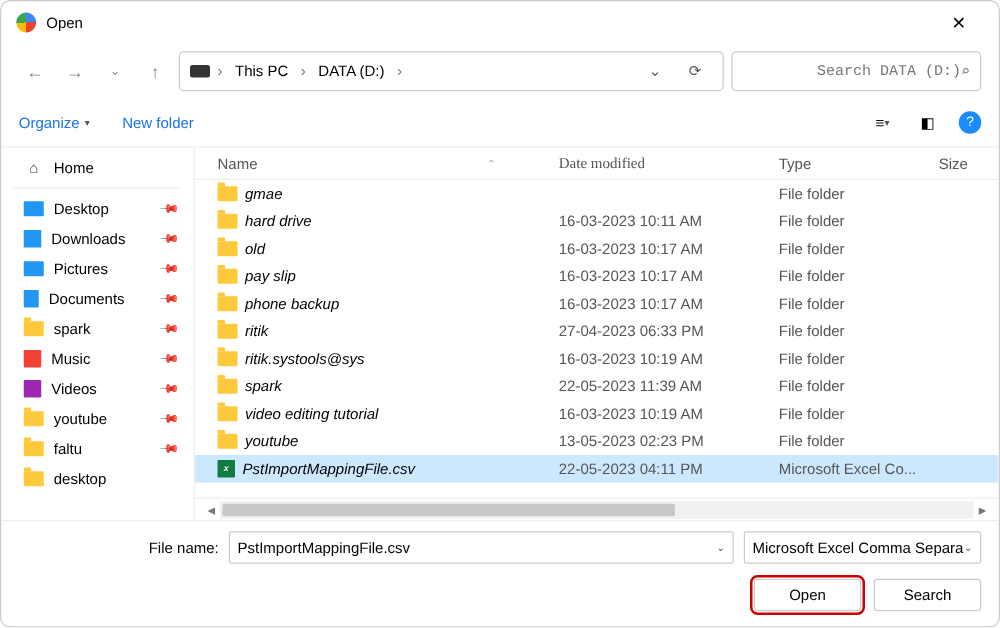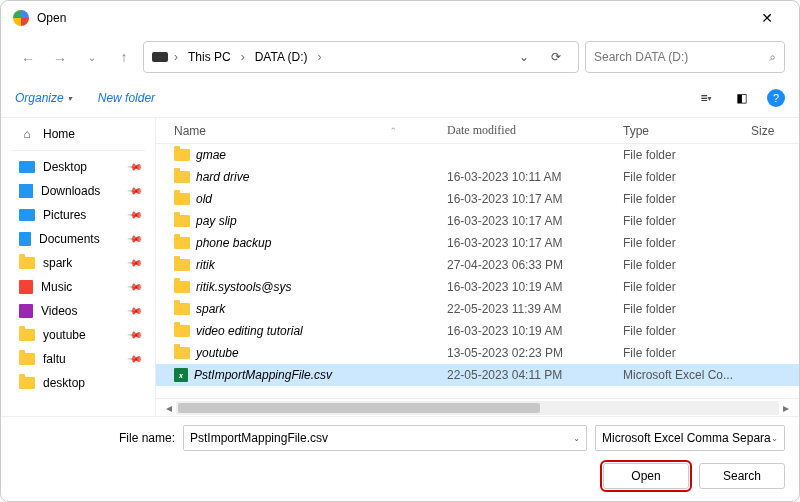--- a/index.html
+++ b/index.html
@@ -14,25 +14,25 @@
   
   
   .navrow { height: 44px; display: flex; align-items: center; padding: 0 14px; gap: 6px; }
   .nav-arrow { width: 26px; height: 26px; display: flex; align-items: center; justify-content: center; color: #888; cursor: pointer; font-size: 14px; }
   .crumb-box { flex: 1; height: 32px; border: 1px solid #ccc; border-radius: 4px; display: flex; align-items: center; padding: 0 8px; gap: 4px; }
   .crumb-disk { width: 16px; height: 10px; background: #333; border-radius: 2px; }
   .crumb-sep { color: #777; padding: 0 2px; }
   .crumb-item { padding: 2px 4px; cursor: pointer; }
   .crumb-spacer { flex: 1; }
   .crumb-tool { width: 28px; display: flex; justify-content: center; color: #555; cursor: pointer; }
-  .search-box { width: 200px; height: 32px; border: 1px solid #ccc; border-radius: 4px; display: flex; align-items: center; padding: 0 8px; color: #777; justify-content: space-between; }
+  .search-box { width: 200px; height: 32px; border: 1px solid #ccc; border-radius: 4px; display: flex; align-items: center; padding: 0 8px; color: #777; justify-content: flex-end; font-family: Liberation Mono, monospace; }
   
   
   .toolbar { height: 38px; display: flex; align-items: center; padding: 0 14px; justify-content: space-between; }
-  .toolbar-left { display: flex; align-items: flex-end; gap: 26px; font-style: italic; }
+  .toolbar-left { display: flex; align-items: flex-end; gap: 26px; }
   .organize { color: #1a73e8; display: flex; align-items: center; gap: 4px; cursor: pointer; }
   .newfolder { color: #1a73e8; cursor: pointer; }
   .toolbar-right { display: flex; align-items: center; gap: 14px; }
   .view-btn { width: 22px; height: 20px; display: flex; align-items: center; justify-content: center; cursor: pointer; }
   .help-btn { width: 18px; height: 18px; border-radius: 50%; background: #1a8cff; color: #fff; display: flex; align-items: center; justify-content: center; font-size: 11px; cursor: pointer; }
   
   
   .split { flex: 1; display: flex; overflow: hidden; border-top: 1px solid #eee; }
   
   

